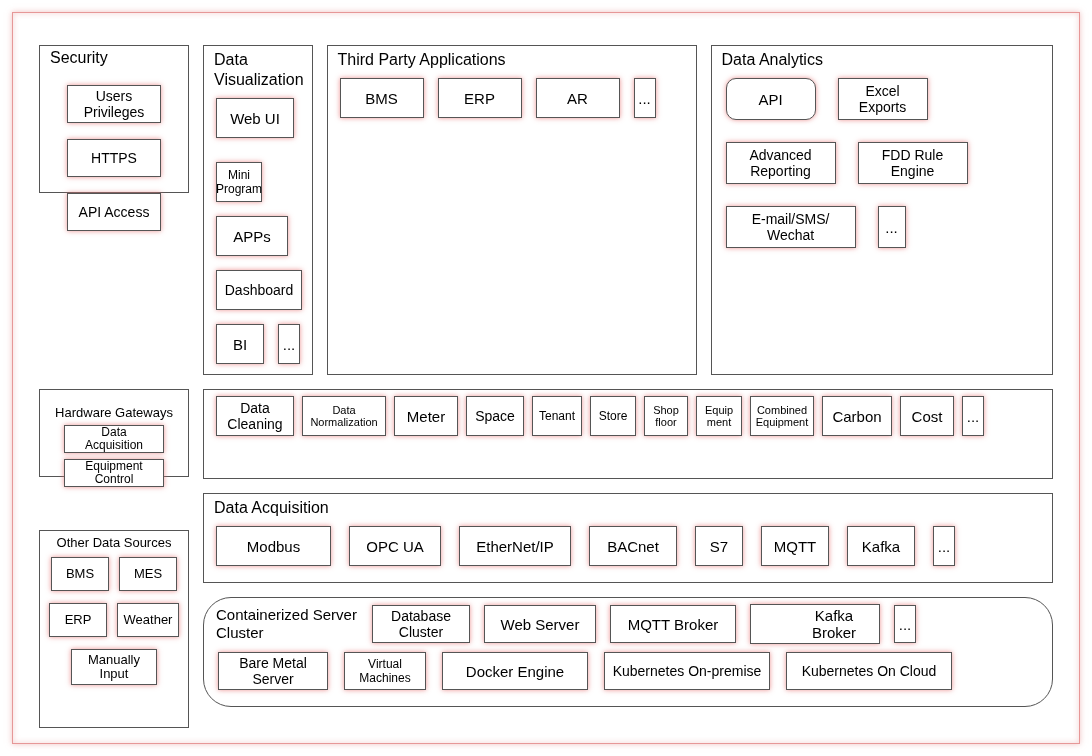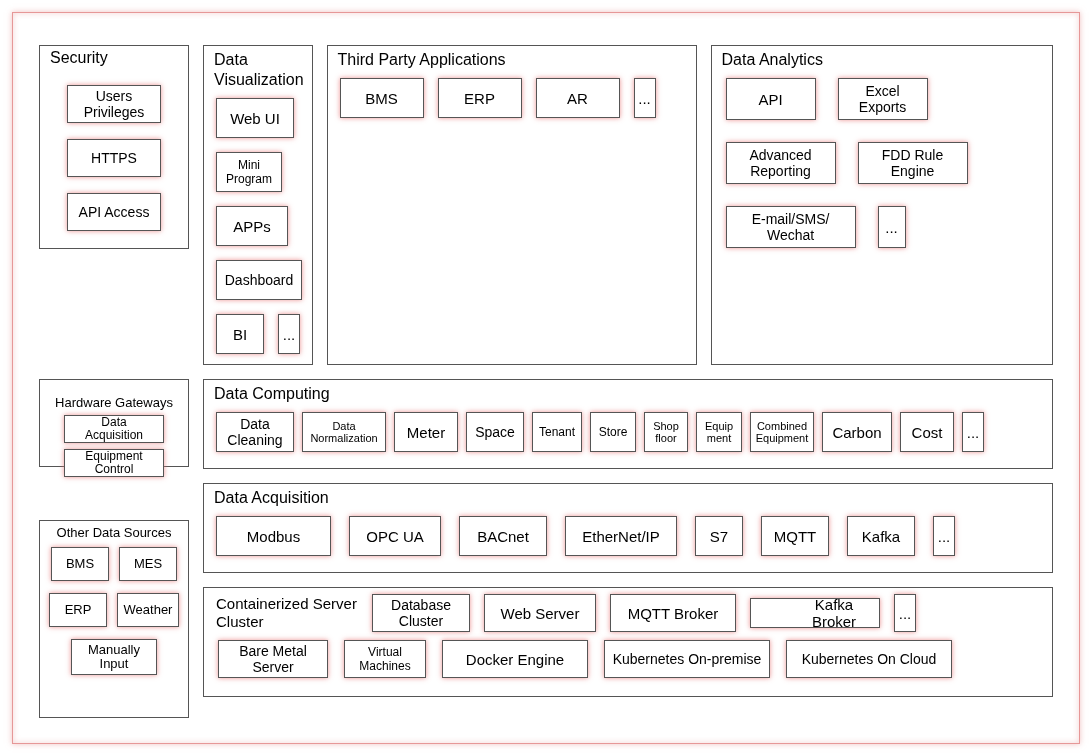--- a/index.html
+++ b/index.html
@@ -149,76 +149,75 @@
   }
 </style>
 </head>
 <body>
 
 <div class="page">
   <div class="outer">
 
     <div class="grid">
 
-      <div class="panel" style="height:204px; padding-top:2px;">
+      <div class="panel" style="height:148px; padding-top:2px;">
         <div class="panel-title">Security</div>
         <div class="left-stack" style="gap:16px; padding-top:11px;">
           <div class="box sec-box mid-text">Users Privileges</div>
           <div class="box sec-box mid-text">HTTPS</div>
           <div class="box sec-box mid-text">API Access</div>
         </div>
       </div>
 
       <div style="display:flex; gap:14px;">
         <div class="right-top">
           <div class="panel h-viz">
             <div class="panel-title">Data Visualization</div>
             <div class="row-boxes" style="gap:14px; padding-left:4px;">
               <div class="box" style="width:78px;">Web UI</div>
-              <div class="box small-text" style="width:66px;">Mini Program</div>
+              <div class="box small-text" style="width:46px;margin-top:10px;">Mini Program</div>
               <div class="box" style="width:72px;">APPs</div>
               <div class="box mid-text" style="width:86px;">Dashboard</div>
               <div class="box" style="width:48px;">BI</div>
               <div class="box" style="width:22px;">...</div>
             </div>
           </div>
           <div class="panel h-viz">
             <div class="panel-title">Third Party Applications</div>
             <div class="row-boxes" style="gap:14px; padding-left:4px;">
               <div class="box" style="width:84px;">BMS</div>
               <div class="box" style="width:84px;">ERP</div>
               <div class="box" style="width:84px;">AR</div>
               <div class="box" style="width:22px;">...</div>
             </div>
           </div>
         </div>
 
         <div class="panel h-analytics">
           <div class="panel-title">Data Analytics</div>
           <div class="row-boxes" style="gap:22px; padding-left:6px;">
-            <div class="box" style="width:90px; height:42px;">API</div>
+            <div class="box" style="width:90px; height:42px;border-radius:10px;">API</div>
             <div class="box mid-text" style="width:90px; height:42px;">Excel Exports</div>
             <div class="box mid-text" style="width:110px; height:42px;">Advanced Reporting</div>
             <div class="box mid-text" style="width:110px; height:42px;">FDD Rule Engine</div>
             <div class="box mid-text" style="width:130px; height:42px;">E-mail/SMS/ Wechat</div>
             <div class="box" style="width:28px; height:42px;">...</div>
           </div>
         </div>
       </div>
 
       <div class="panel" style="height:88px; padding:13px 6px 6px 6px;">
         <div class="panel-title sm">Hardware Gateways</div>
         <div class="left-stack" style="gap:6px;">
           <div class="box hw-box">Data Acquisition</div>
           <div class="box hw-box">Equipment Control</div>
         </div>
       </div>
 
       <div class="panel h-compute">
-        <div class="panel-title">Data Computing</div>
         <div class="row-boxes" style="gap:8px; padding-left:4px;">
           <div class="box mid-text" style="width:78px;">Data Cleaning</div>
           <div class="box tiny-text" style="width:84px;">Data Normalization</div>
           <div class="box" style="width:64px;">Meter</div>
           <div class="box mid-text" style="width:58px;">Space</div>
           <div class="box small-text" style="width:50px;">Tenant</div>
           <div class="box small-text" style="width:46px;">Store</div>
           <div class="box tiny-text" style="width:44px;">Shop floor</div>
           <div class="box tiny-text" style="width:46px;">Equip ment</div>
           <div class="box tiny-text" style="width:64px;">Combined Equipment</div>
@@ -245,37 +244,37 @@
         </div>
       </div>
 
       <div style="display:flex; flex-direction:column; gap:14px;">
 
         <div class="panel h-acq">
           <div class="panel-title">Data Acquisition</div>
           <div class="row-boxes" style="gap:18px; padding-left:4px;">
             <div class="box" style="width:115px;">Modbus</div>
             <div class="box" style="width:92px;">OPC UA</div>
+            <div class="box" style="width:112px;">EtherNet/IP</div>
             <div class="box" style="width:88px;">BACnet</div>
-            <div class="box" style="width:112px;">EtherNet/IP</div>
             <div class="box" style="width:48px;">S7</div>
             <div class="box" style="width:68px;">MQTT</div>
             <div class="box" style="width:68px;">Kafka</div>
             <div class="box" style="width:22px;">...</div>
           </div>
         </div>
 
-        <div class="panel h-server" style="padding:6px 10px 10px 10px;">
+        <div class="panel h-server" style="padding:6px 10px 10px 10px;border-radius:28px;">
           <div class="server-rows">
             <div class="server-row1">
               <div class="server-title">Containerized Server Cluster</div>
               <div class="box mid-text" style="width:98px; height:38px;">Database Cluster</div>
               <div class="box" style="width:112px; height:38px;">Web Server</div>
               <div class="box" style="width:126px; height:38px;">MQTT Broker</div>
-              <div class="box" style="width:130px; height:30px;padding-left:44px;">Kafka  Broker</div>
+              <div class="box" style="width:130px; height:40px;padding-left:44px;">Kafka  Broker</div>
               <div class="box" style="width:22px; height:38px;">...</div>
             </div>
             <div class="server-row2">
               <div class="box mid-text" style="width:110px; height:38px;">Bare Metal Server</div>
               <div class="box small-text" style="width:82px; height:38px;">Virtual Machines</div>
               <div class="box" style="width:146px; height:38px;">Docker Engine</div>
               <div class="box mid-text" style="width:166px; height:38px;">Kubernetes On-premise</div>
               <div class="box mid-text" style="width:166px; height:38px;">Kubernetes On Cloud</div>
             </div>
           </div>

